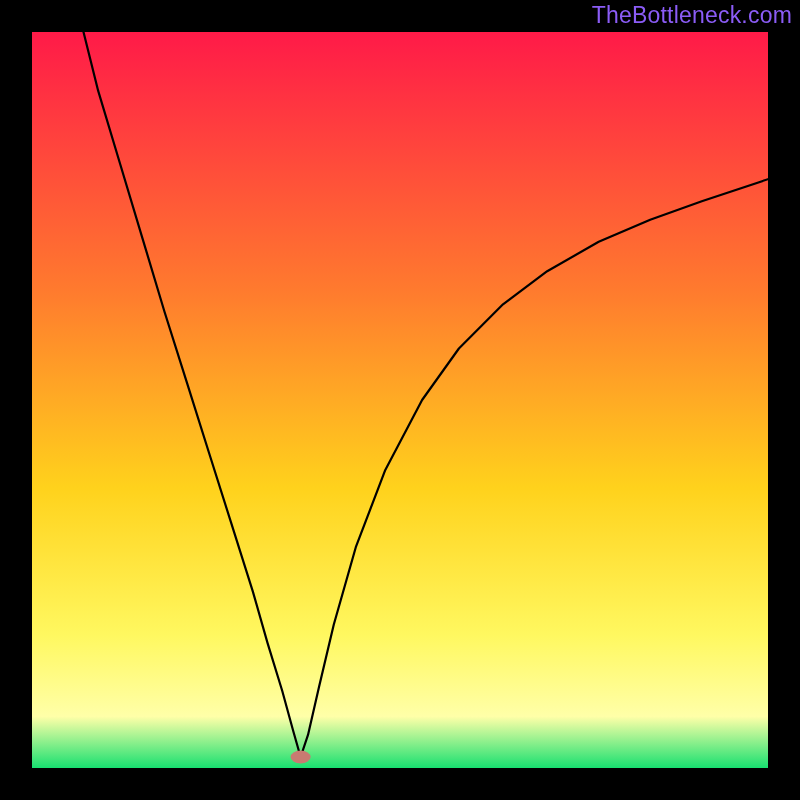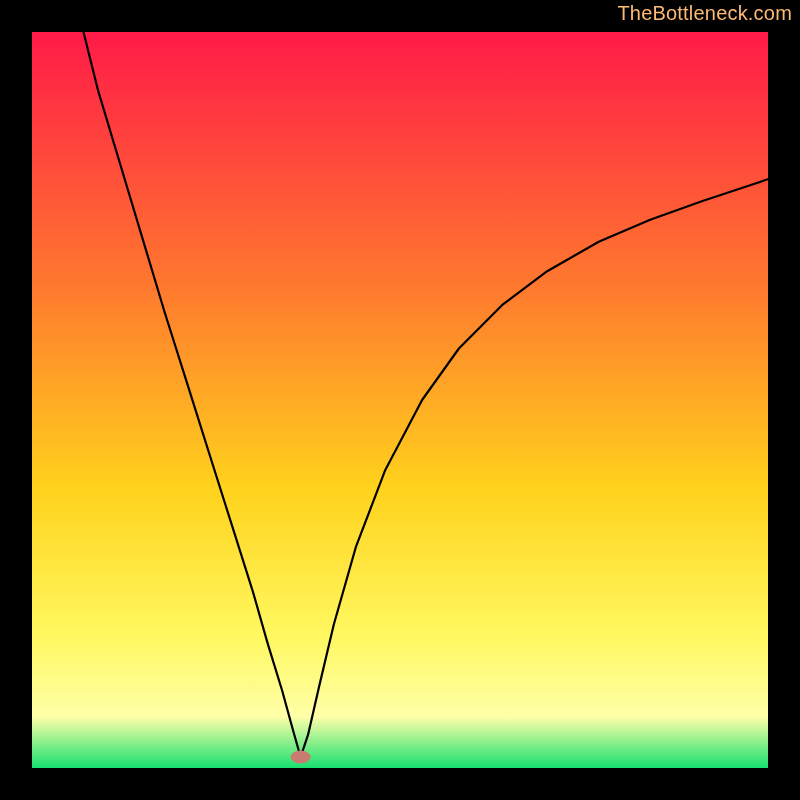--- a/index.html
+++ b/index.html
@@ -14,22 +14,22 @@
   .outer {
     position: relative;
     width: 800px;
     height: 800px;
     background: #000;
   }
   .attrib {
     position: absolute;
     top: 2px;
     right: 8px;
-    color: #fdba74;
-    font-size: 20px;
+    color: #8b5cf6;
+    font-size: 23px;
     font-weight: 500;
     letter-spacing: 0.2px;
     z-index: 10;
   }
   .plot-wrap {
     position: absolute;
     left: 32px;
     top: 32px;
     width: 736px;
     height: 736px;

